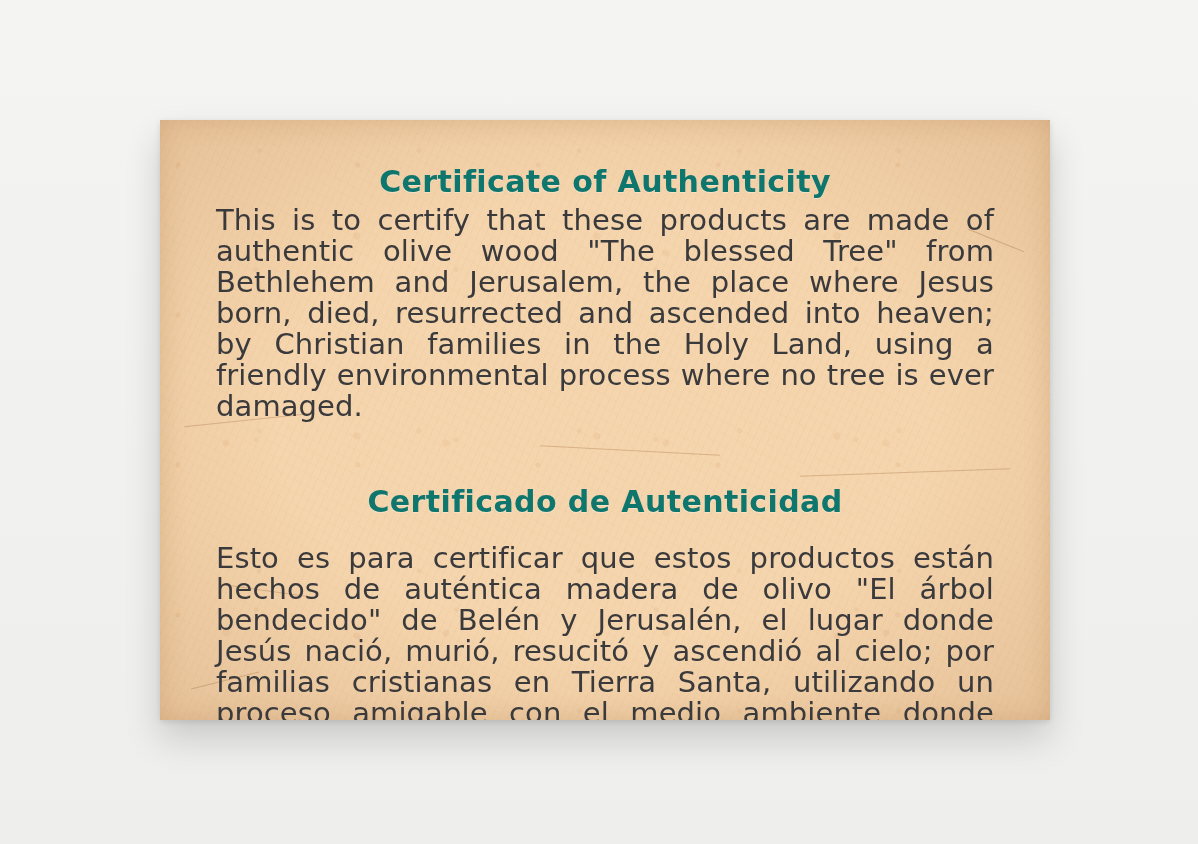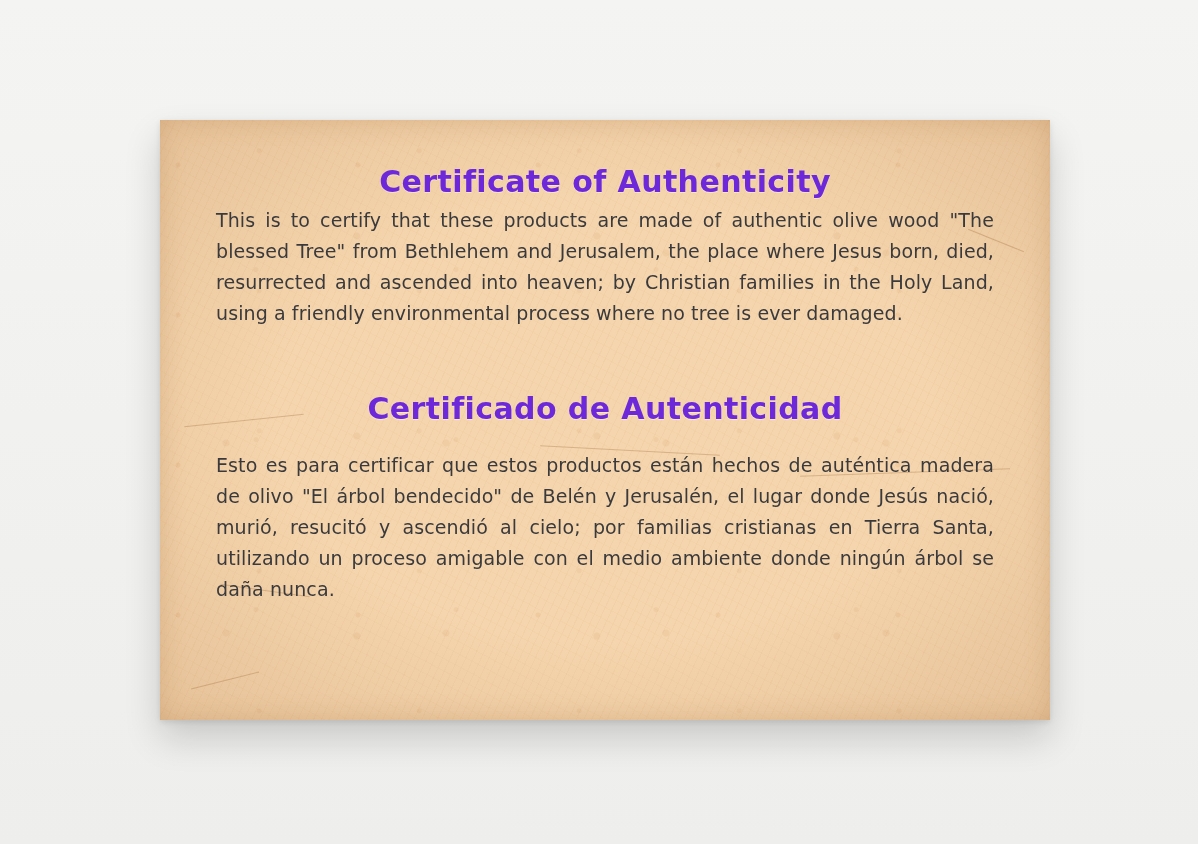--- a/index.html
+++ b/index.html
@@ -78,34 +78,34 @@
     pointer-events: none;
   }
 
   .content {
     position: relative;
     z-index: 3;
     padding: 44px 56px 0 56px;
   }
 
   .cert-title {
-    color: #6d28d9;
+    color: #0f766e;
     font-family: "DejaVu Sans", sans-serif;
     font-weight: bold;
     font-size: 30px;
     letter-spacing: 0.4px;
     text-align: center;
     margin: 0 0 6px 0;
     text-shadow: 0 1px 0 rgba(255,255,255,0.35);
   }
 
   .cert-body {
     color: #3a3a3c;
     font-family: "DejaVu Sans", sans-serif;
-    font-size: 19px;
+    font-size: 29px;
     line-height: 31px;
     text-align: justify;
     text-align-last: left;
     margin: 0;
     letter-spacing: 0.1px;
   }
 
   .block-gap {
     height: 62px;
   }

